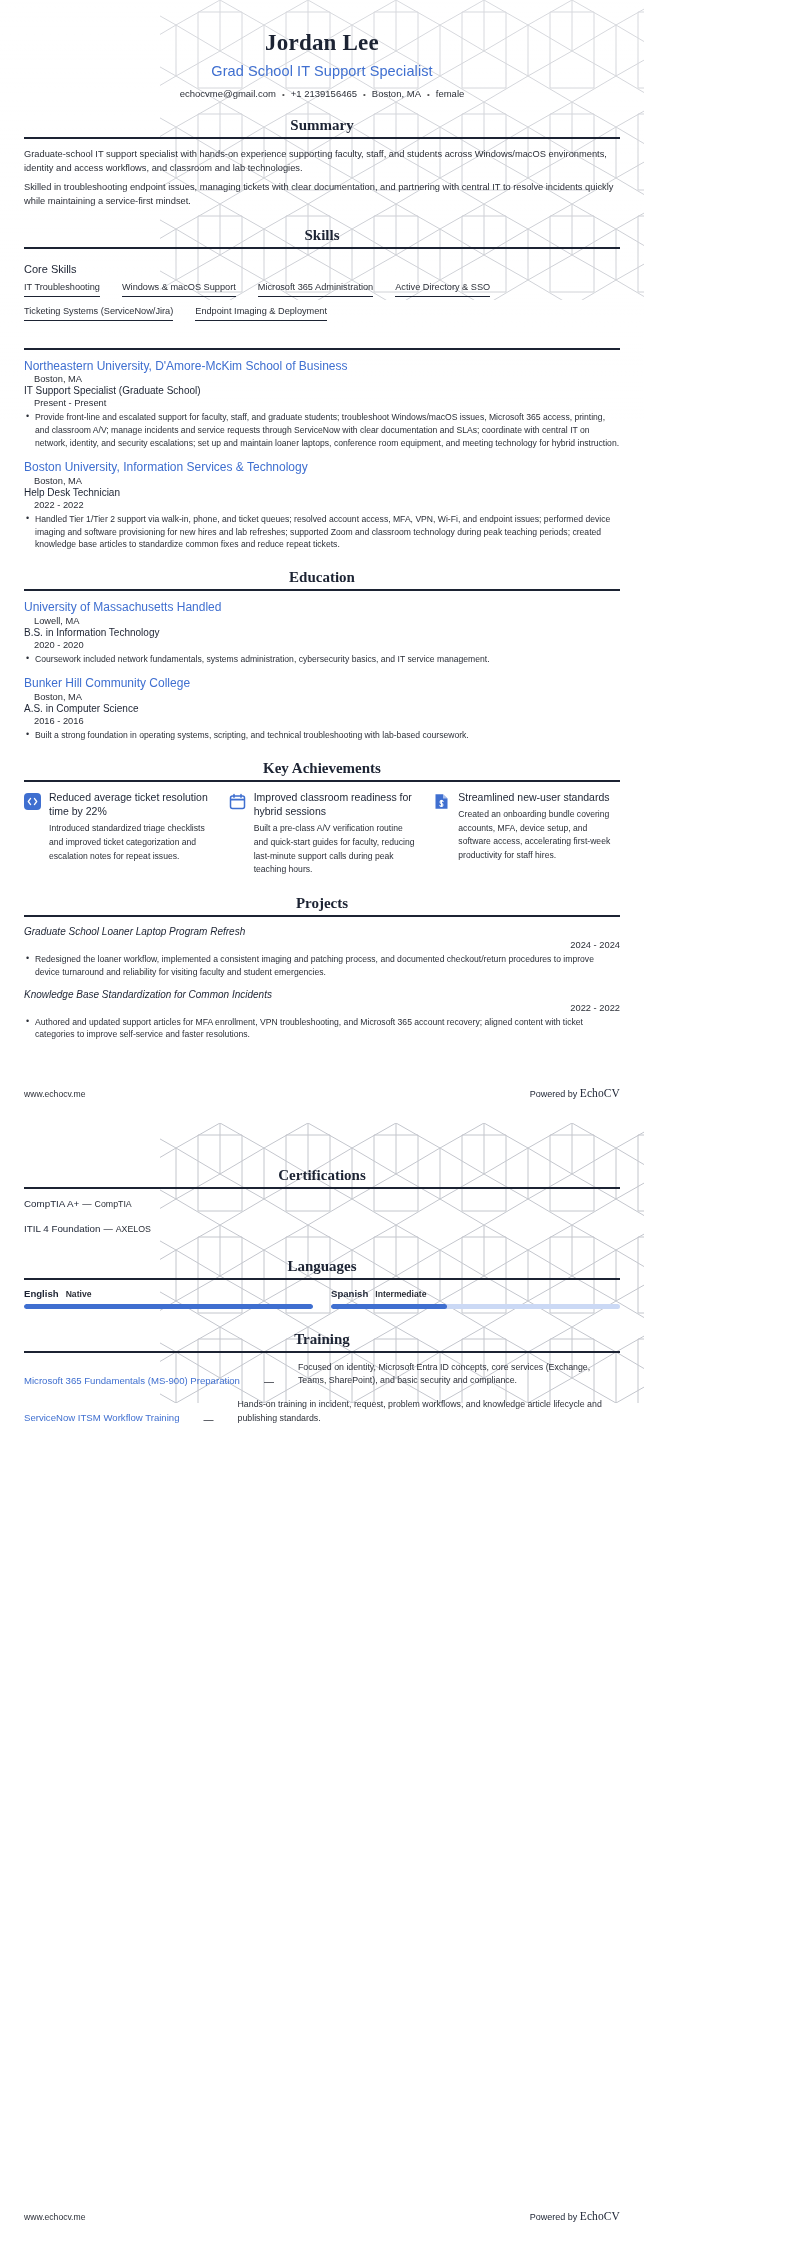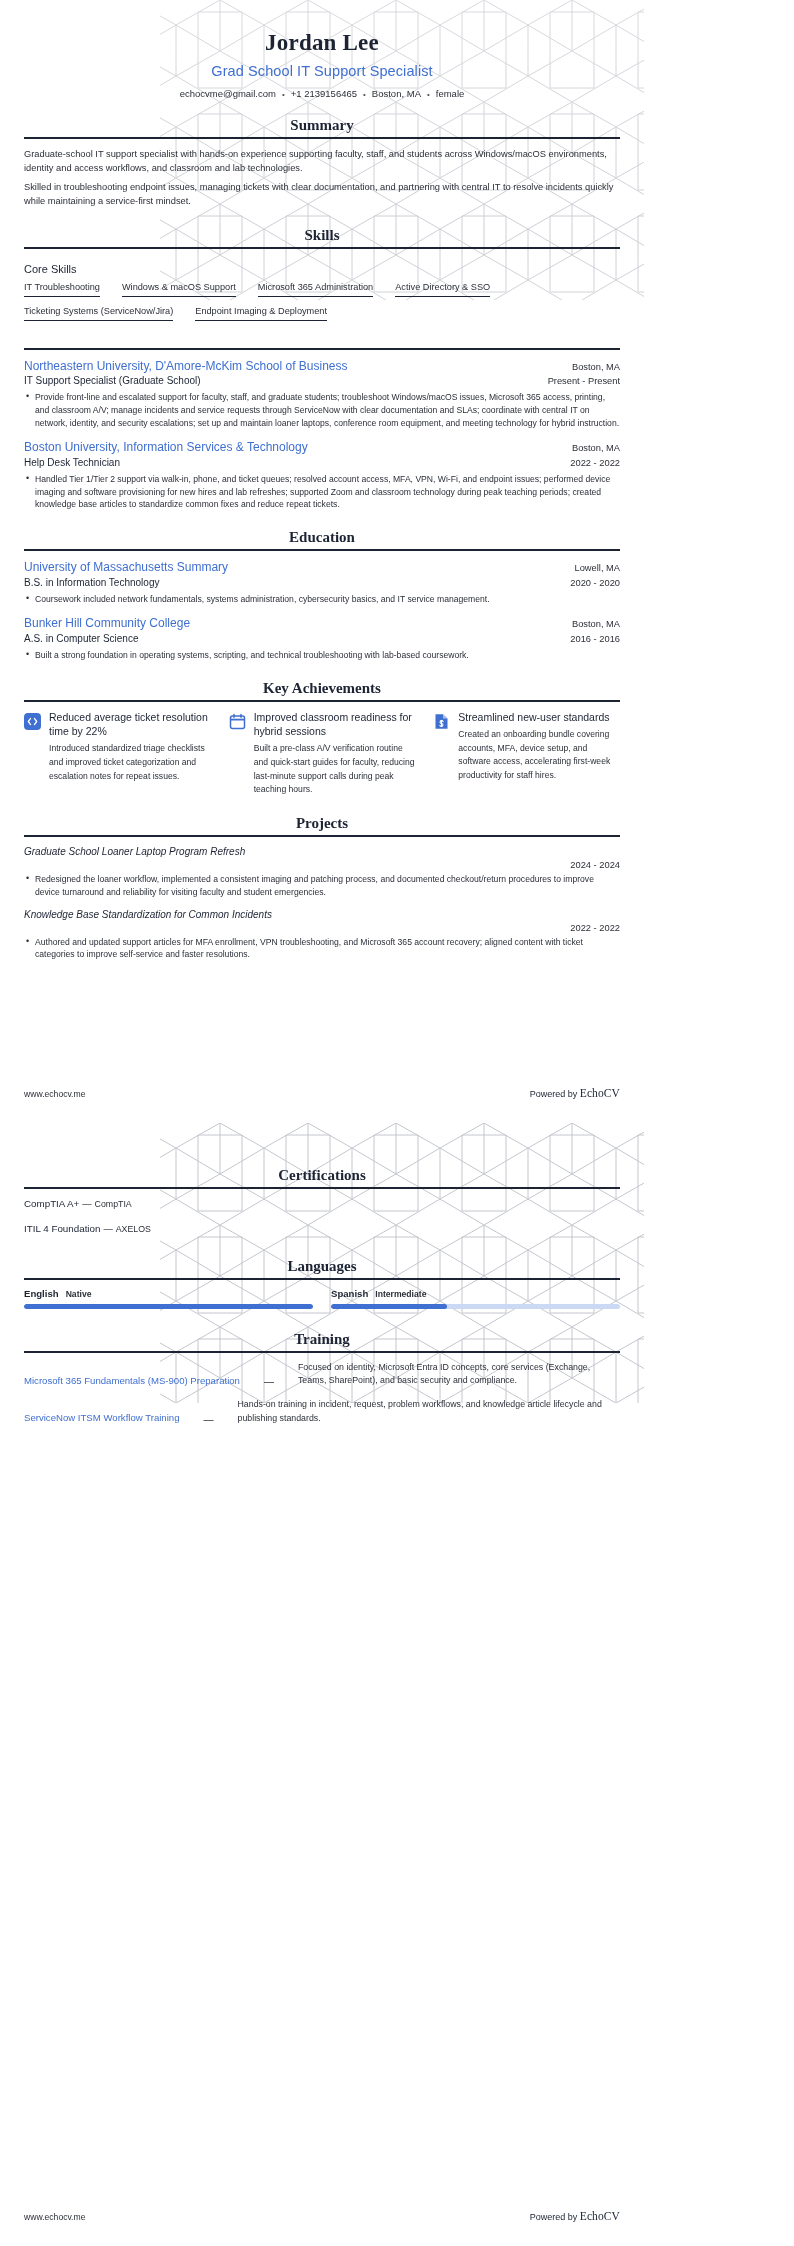--- a/index.html
+++ b/index.html
@@ -103,20 +103,21 @@
     margin-bottom: 9px;
     white-space: nowrap;
   }
 
   
   .entry { margin-bottom: 10px; }
   .entry-row {
     display: flex;
     justify-content: space-between;
     align-items: baseline;
+    flex-direction: column;
   }
   .entry-org {
     font-size: 12px;
     color: #3f6fd0;
     line-height: 1.35;
   }
   .entry-loc {
     font-size: 9.3px;
     color: #2b2f38;
     white-space: nowrap;
@@ -363,21 +364,21 @@
         </ul>
       </div>
     </div>
 
     <div class="section">
       <div class="section-title">Education</div>
       <div class="section-rule"></div>
 
       <div class="entry">
         <div class="entry-row">
-          <div class="entry-org">University of Massachusetts Summary</div>
+          <div class="entry-org">University of Massachusetts Handled</div>
           <div class="entry-loc">Lowell, MA</div>
         </div>
         <div class="entry-row">
           <div class="entry-title">B.S. in Information Technology</div>
           <div class="entry-dates">2020 - 2020</div>
         </div>
         <ul class="bullets">
           <li>Coursework included network fundamentals, systems administration, cybersecurity basics, and IT service management.</li>
         </ul>
       </div>

